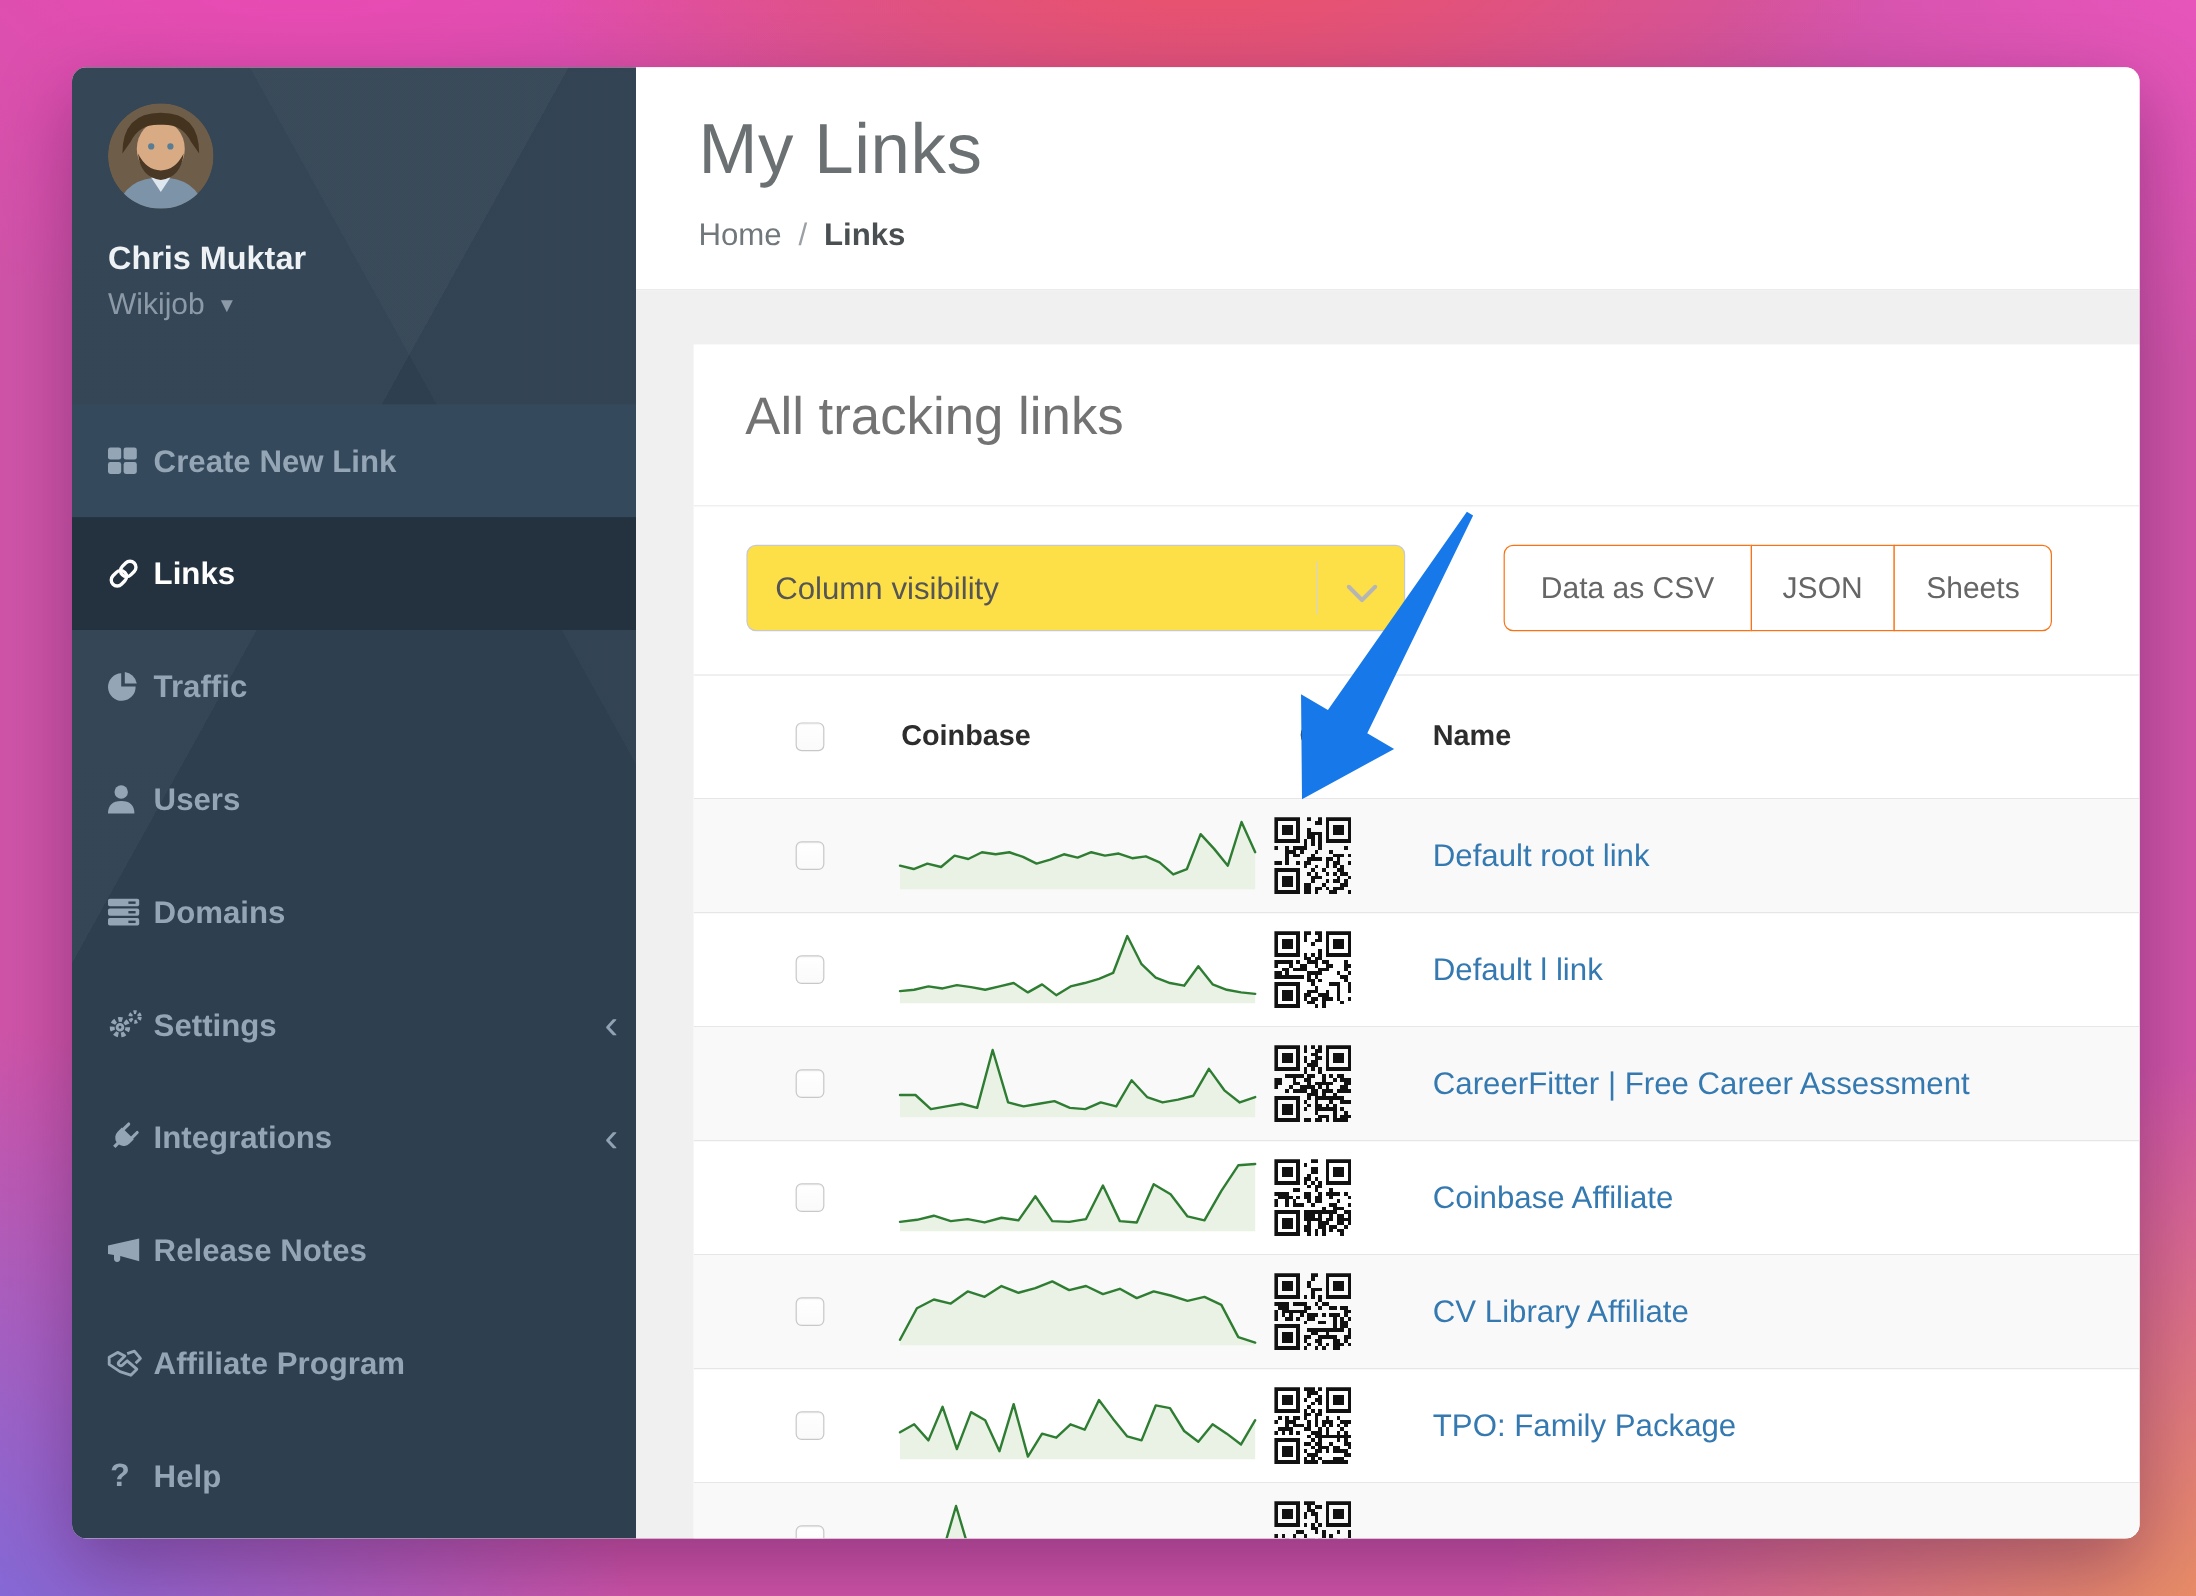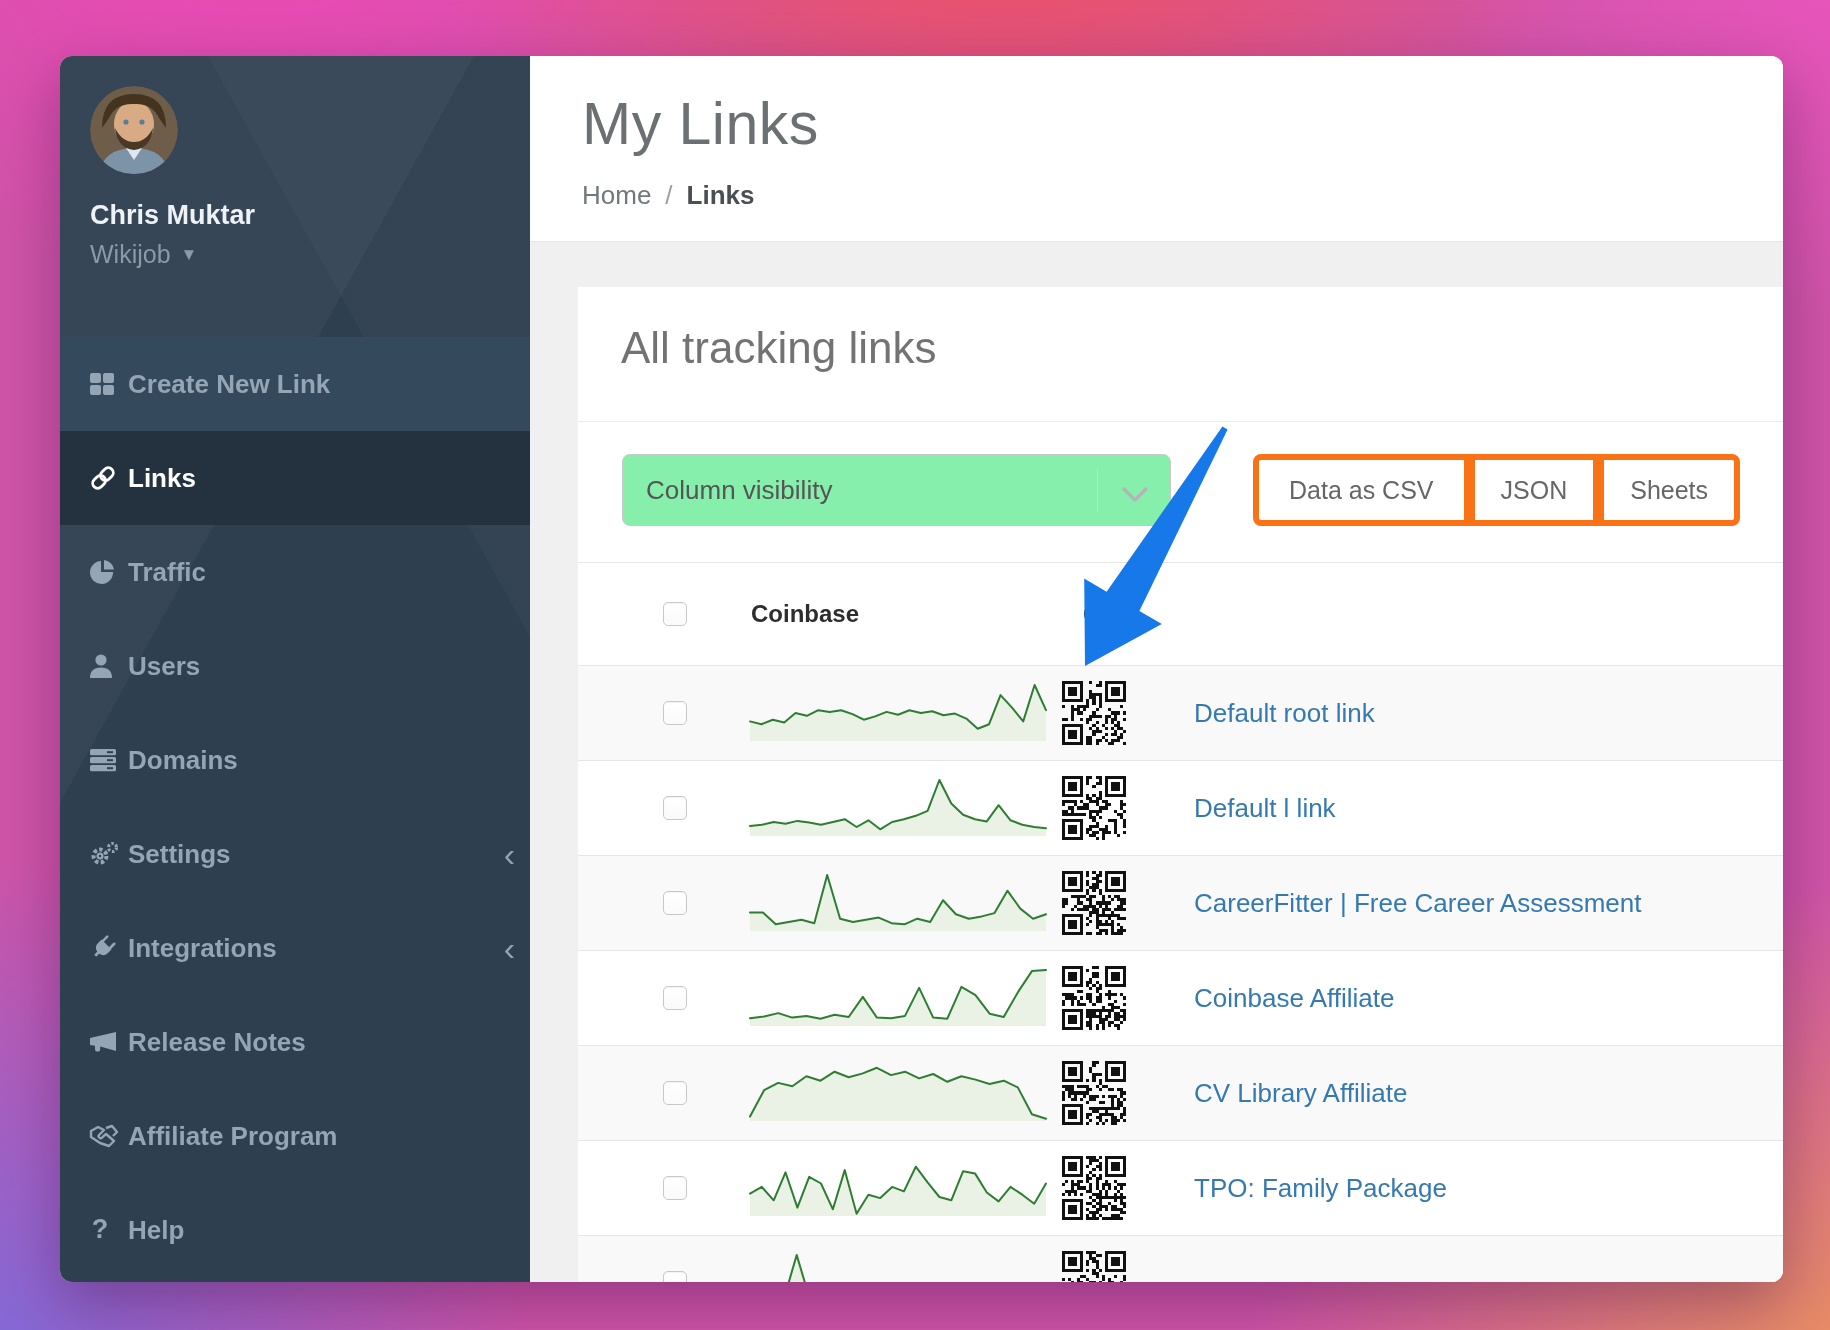--- a/index.html
+++ b/index.html
@@ -50,27 +50,27 @@
   .breadcrumb { margin-top:22px; font-size:26px; color:#71787c; }
   .breadcrumb .sep { margin:0 14px; color:#9aa0a3; }
   .breadcrumb .current { font-weight:700; color:#4a4f52; }
 
   .content { flex:1; background:#f0f0f1; position:relative; overflow:hidden; }
   .card { position:absolute; left:48px; top:45px; right:0; bottom:0; background:#fff; overflow:hidden; }
   .card-title-wrap { height:135px; border-bottom:1px solid #ececec; padding:36px 0 0 43px; }
   .card-title { font-size:44px; font-weight:300; color:#737373; }
 
   .toolbar { margin:32px 0 0 44px; height:72px; display:flex; align-items:center; }
-  .select { width:549px; height:72px; border:1px solid #c9c9c9; border-radius:8px; background:#86efac;
+  .select { width:549px; height:72px; border:1px solid #c9c9c9; border-radius:8px; background:#fde047;
     display:flex; align-items:center; padding-left:23px; position:relative; color:#555;
     font-size:26px; cursor:pointer; }
   .select .divider-v { position:absolute; right:72px; top:13px; bottom:13px; border-left:1px solid #d4d4d4; }
   .select .chev { position:absolute; right:20px; top:26px; }
   .btn-group { display:flex; margin-left:82px; }
-  .export-btn { height:72px; border:6px solid #f97316; background:#fff; color:#666; font-size:25px;
+  .export-btn { height:72px; border:1px solid #f97316; background:#fff; color:#666; font-size:25px;
     font-family:inherit; padding:0 26px; margin-left:-1px; cursor:pointer; }
   .export-btn:first-child { border-radius:8px 0 0 8px; margin-left:0; padding:0 30px; }
   .export-btn:last-child { border-radius:0 8px 8px 0; }
 
   .ltable { margin-top:36px; border-top:1px solid #e6e6e6; }
   .trow { display:grid; grid-template-columns:85px 55px 315px 100px 1fr; align-items:center;
     border-bottom:1px solid #e6e6e6; height:95px; }
   .trow.thead { height:103px; font-size:24px; font-weight:600; color:#2d2d2d; }
   .trow.striped { background:#f9f9f9; }
   .hd-spark { margin-left:33px; } .hd-qr { margin-left:50px; } .hd-name { margin-left:61px; }
@@ -248,20 +248,21 @@
                 <button class="export-btn">Sheets</button>
               </div>
           </div>
 
           <div class="ltable">
             <div class="trow thead">
               <span></span>
               <span class="cb"></span>
               <span class="hd-spark">Coinbase</span>
               <span class="hd-qr">QR</span>
+              <span class="hd-name">Name</span>
             </div>
             <div id="table-body">
                 <div class="trow striped">
                   <span></span>
                   <span class="cb"></span>
                   <span class="cell-spark">
                     <svg width="300" height="62" viewBox="0 0 300 62">
                       <polygon points="2.0,39.4 13.4,42.2 24.8,37.7 36.2,40.5 47.5,31.0 58.9,33.8 70.3,28.2 81.7,29.9 93.1,28.2 104.5,32.1 115.8,37.7 127.2,34.4 138.6,29.9 150.0,32.7 161.4,28.2 172.8,31.0 184.2,29.3 195.5,33.2 206.9,31.6 218.3,36.6 229.7,46.7 241.1,42.2 252.5,13.1 263.8,25.4 275.2,39.4 286.6,3.0 298.0,28.2 298,59 2,59" fill="#e9f2e4"></polygon>
                       <polyline points="2.0,39.4 13.4,42.2 24.8,37.7 36.2,40.5 47.5,31.0 58.9,33.8 70.3,28.2 81.7,29.9 93.1,28.2 104.5,32.1 115.8,37.7 127.2,34.4 138.6,29.9 150.0,32.7 161.4,28.2 172.8,31.0 184.2,29.3 195.5,33.2 206.9,31.6 218.3,36.6 229.7,46.7 241.1,42.2 252.5,13.1 263.8,25.4 275.2,39.4 286.6,3.0 298.0,28.2" fill="none" stroke="#2e7d32" stroke-width="2" stroke-linejoin="round" stroke-linecap="round"></polyline>
                     </svg>

